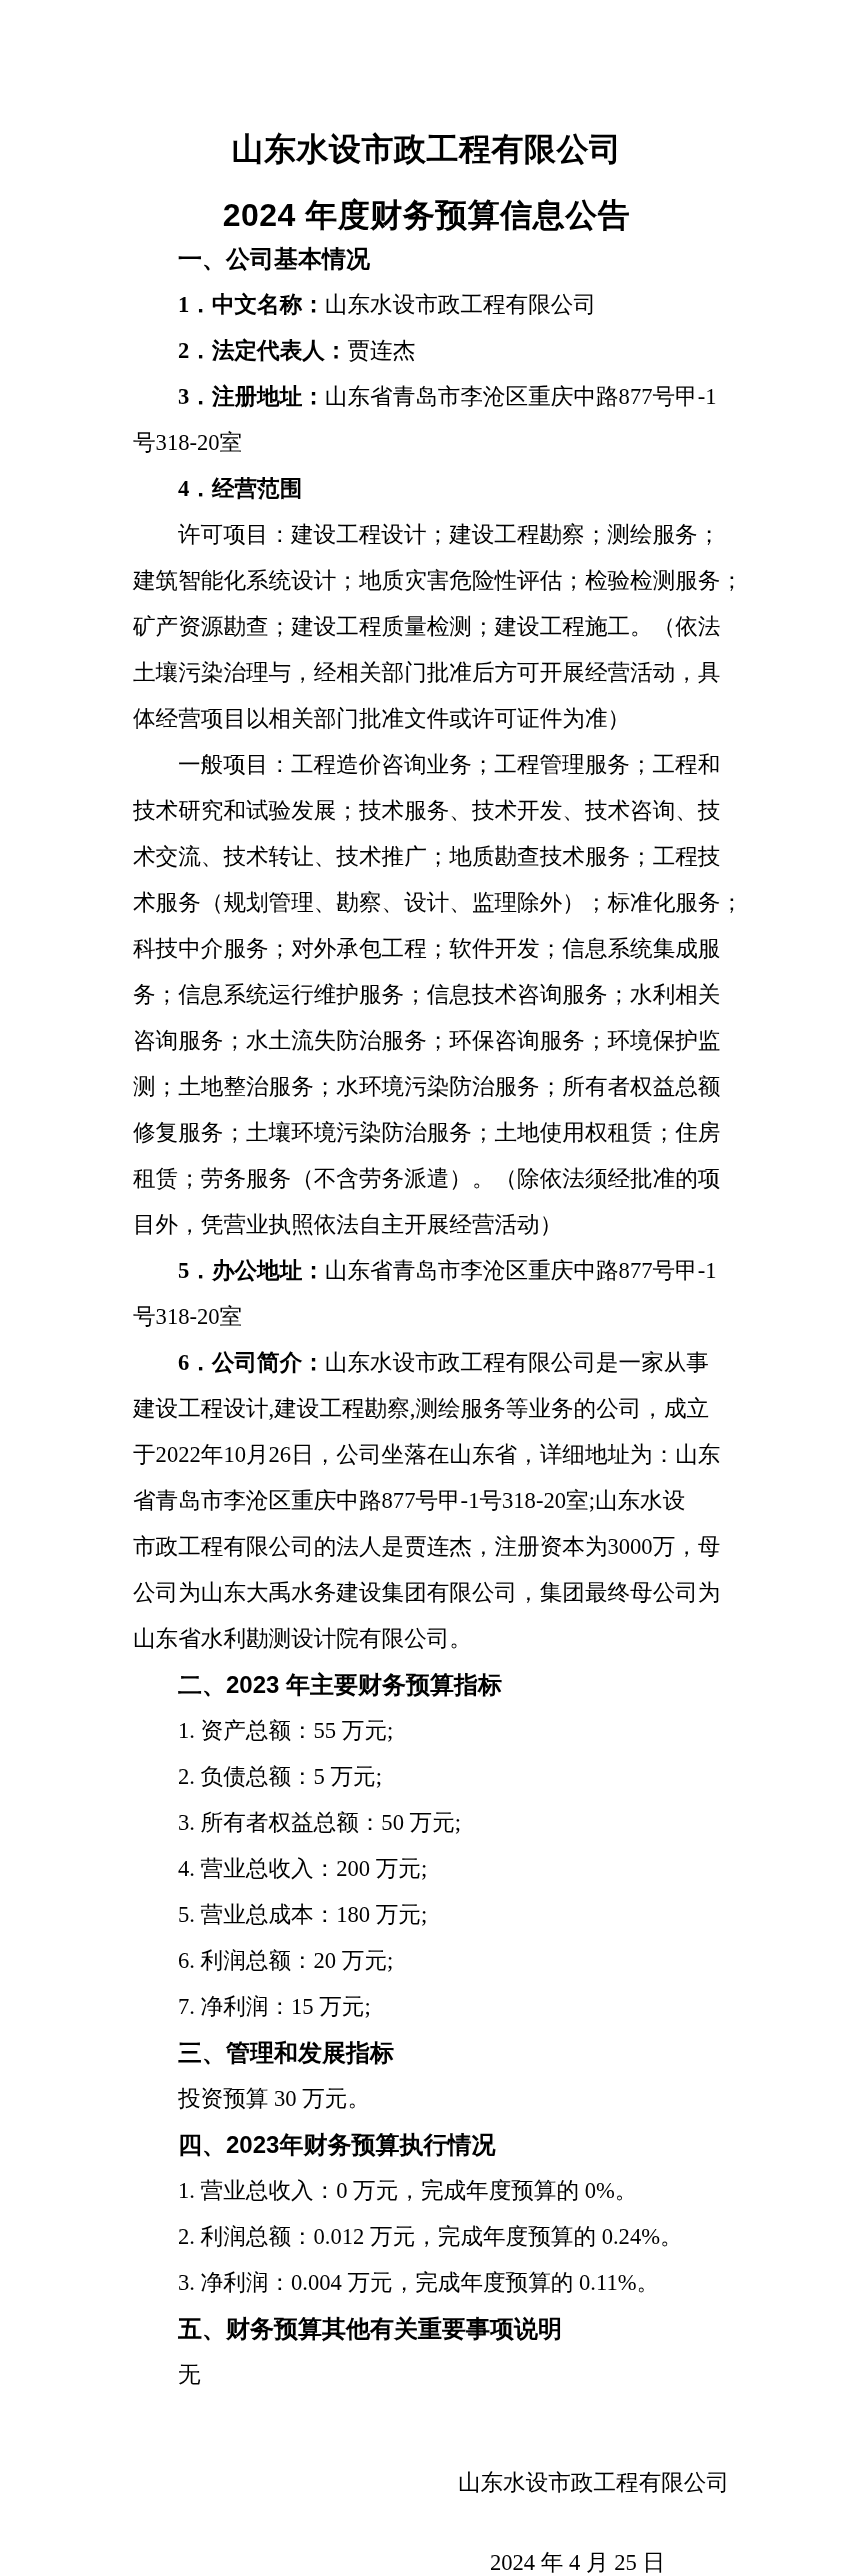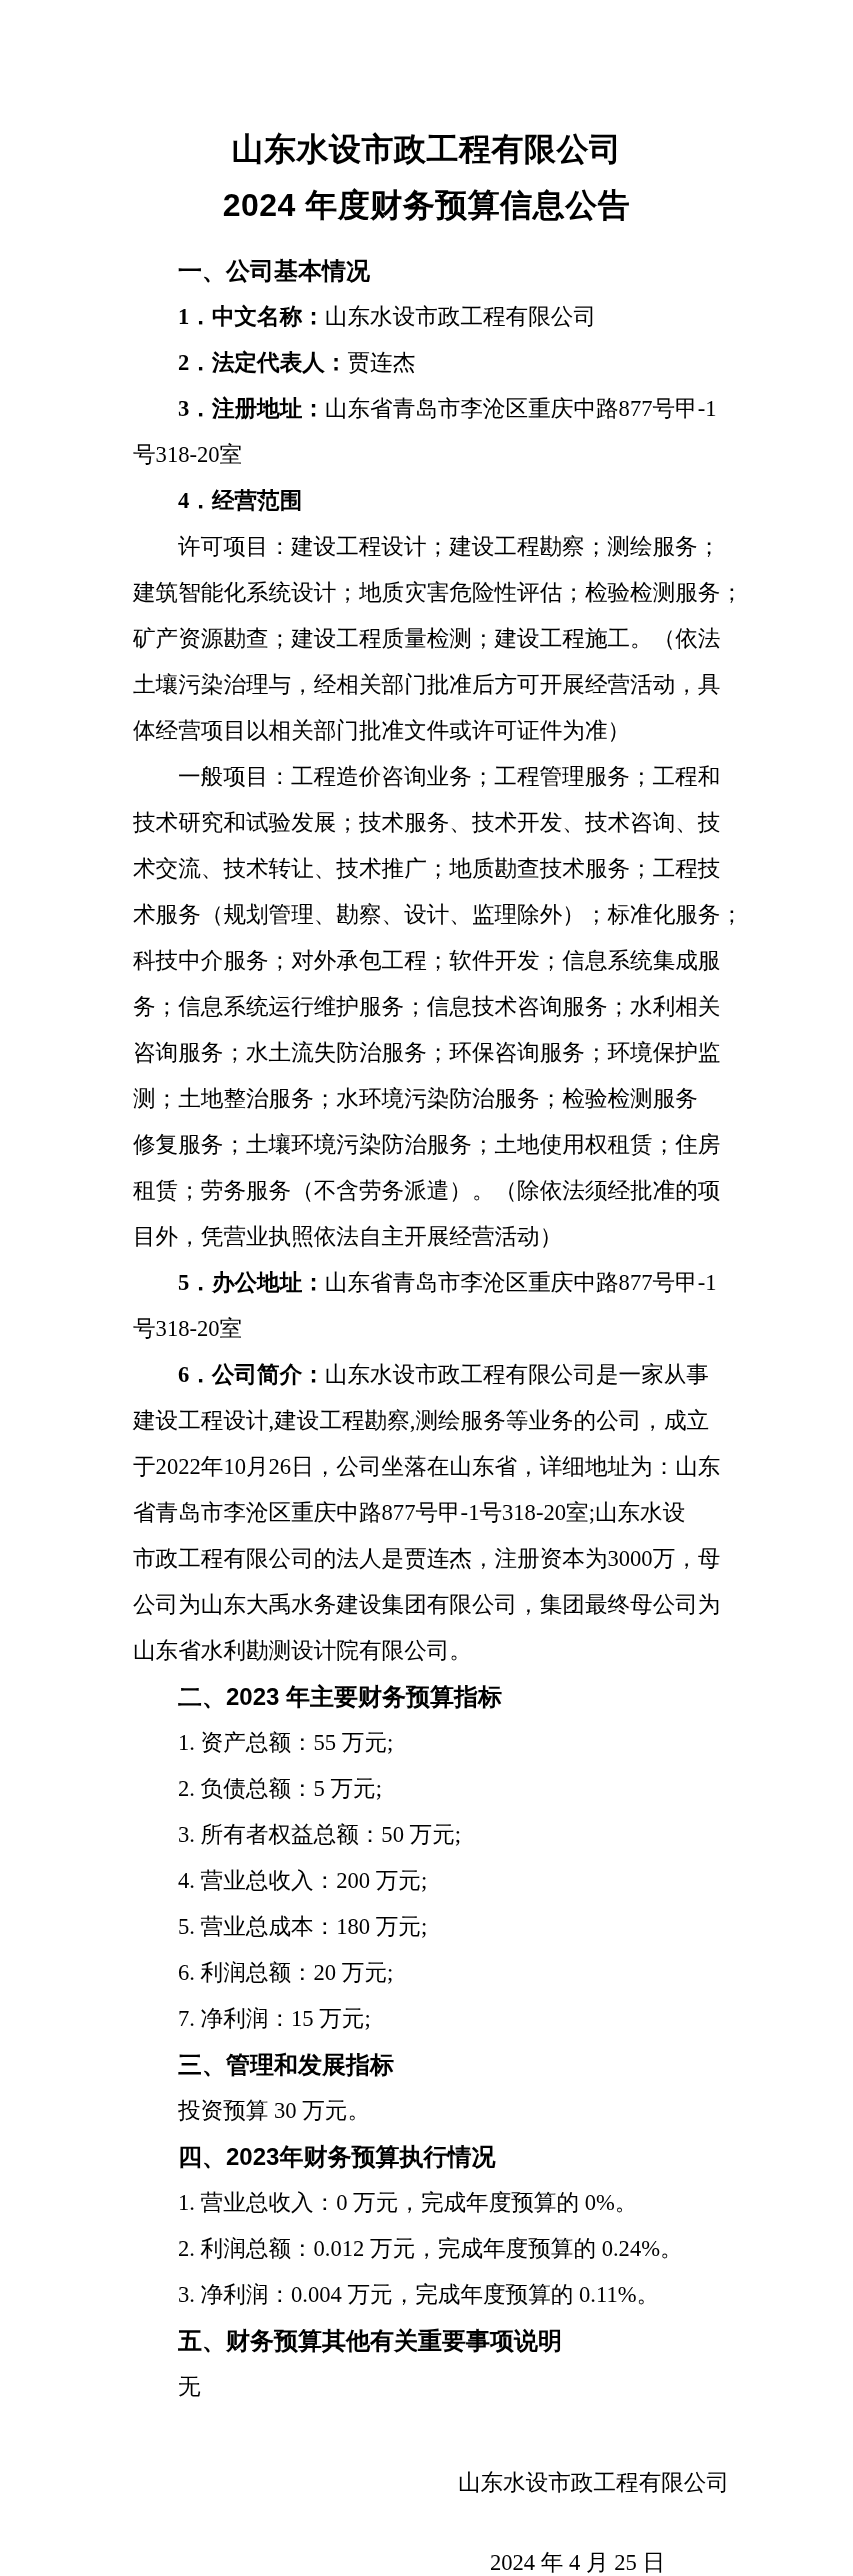--- a/index.html
+++ b/index.html
@@ -29,25 +29,25 @@
     width: 853px;
     text-align: center;
     font-family: "Liberation Sans", "DejaVu Sans", sans-serif;
     font-weight: bold;
     font-size: 32px;
     line-height: 35px;
     letter-spacing: 0.5px;
     white-space: nowrap;
   }
   #title-line-1 { top: 92px; }
-  #title-line-2 { top: 148px; }
+  #title-line-2 { top: 158px; }
   .doc-body {
     position: absolute;
     left: 133px;
-    top: 208px;
+    top: 196px;
     width: 613px;
   }
   .line {
     height: 46px;
     display: flex;
     align-items: center;
     font-size: 22.6px;
     line-height: 26px;
     white-space: nowrap;
   }
@@ -100,21 +100,21 @@
       <div class="line flush">矿产资源勘查；建设工程质量检测；建设工程施工。（依法</div>
       <div class="line flush">土壤污染治理与，经相关部门批准后方可开展经营活动，具</div>
       <div class="line flush">体经营项目以相关部门批准文件或许可证件为准）</div>
       <div class="line first">一般项目：工程造价咨询业务；工程管理服务；工程和</div>
       <div class="line flush">技术研究和试验发展；技术服务、技术开发、技术咨询、技</div>
       <div class="line flush">术交流、技术转让、技术推广；地质勘查技术服务；工程技</div>
       <div class="line flush">术服务（规划管理、勘察、设计、监理除外）；标准化服务；</div>
       <div class="line flush">科技中介服务；对外承包工程；软件开发；信息系统集成服</div>
       <div class="line flush">务；信息系统运行维护服务；信息技术咨询服务；水利相关</div>
       <div class="line flush">咨询服务；水土流失防治服务；环保咨询服务；环境保护监</div>
-      <div class="line flush">测；土地整治服务；水环境污染防治服务；检验检测服务</div>
+      <div class="line flush">测；土地整治服务；水环境污染防治服务；所有者权益总额</div>
       <div class="line flush">修复服务；土壤环境污染防治服务；土地使用权租赁；住房</div>
       <div class="line flush">租赁；劳务服务（不含劳务派遣）。（除依法须经批准的项</div>
       <div class="line flush">目外，凭营业执照依法自主开展经营活动）</div>
       <div class="line label">
         <span class="lbl">5．办公地址：</span>
         <span>山东省青岛市李沧区重庆中路877号甲-1</span>
       </div>
       <div class="line flush">号318-20室</div>
       <div class="line label">
         <span class="lbl">6．公司简介：</span>

